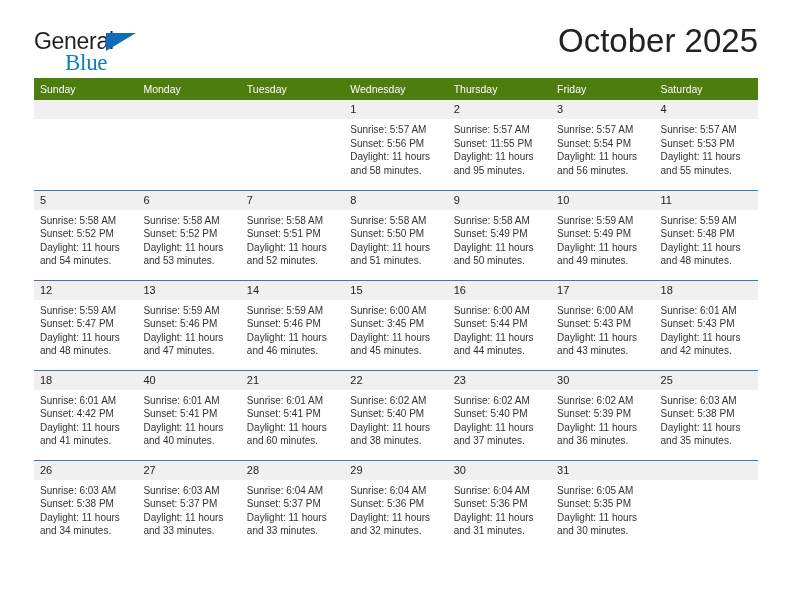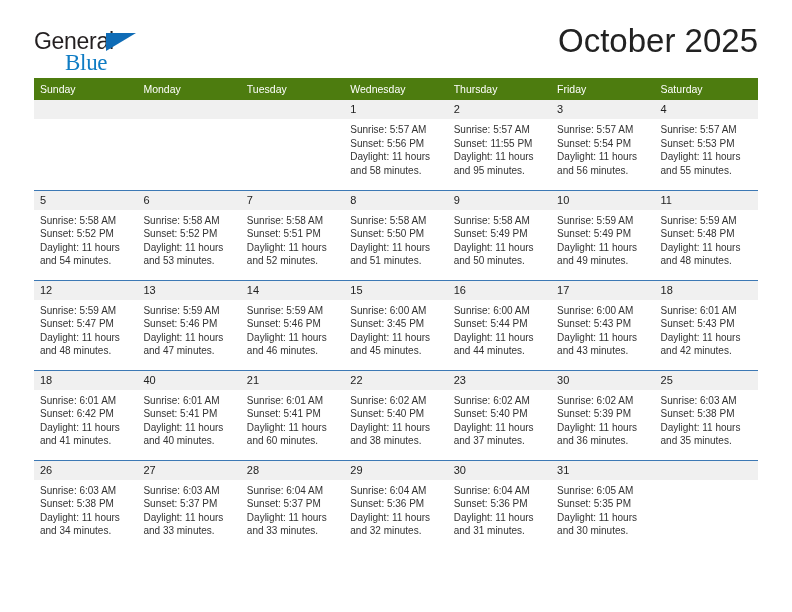--- a/index.html
+++ b/index.html
@@ -343,21 +343,21 @@
               <div class="daylight">Daylight: 11 hours</div>
               <div class="daylight">and 42 minutes.</div>
             </div>
           </td>
         </tr>
         <tr class="week-row">
           <td>
             <div class="daynum">18</div>
             <div class="cell-body">
               <div>Sunrise: 6:01 AM</div>
-              <div>Sunset: 6:42 PM</div>
+              <div>Sunset: 4:42 PM</div>
               <div class="daylight">Daylight: 11 hours</div>
               <div class="daylight">and 41 minutes.</div>
             </div>
           </td>
           <td>
             <div class="daynum">40</div>
             <div class="cell-body">
               <div>Sunrise: 6:01 AM</div>
               <div>Sunset: 5:41 PM</div>
               <div class="daylight">Daylight: 11 hours</div>

